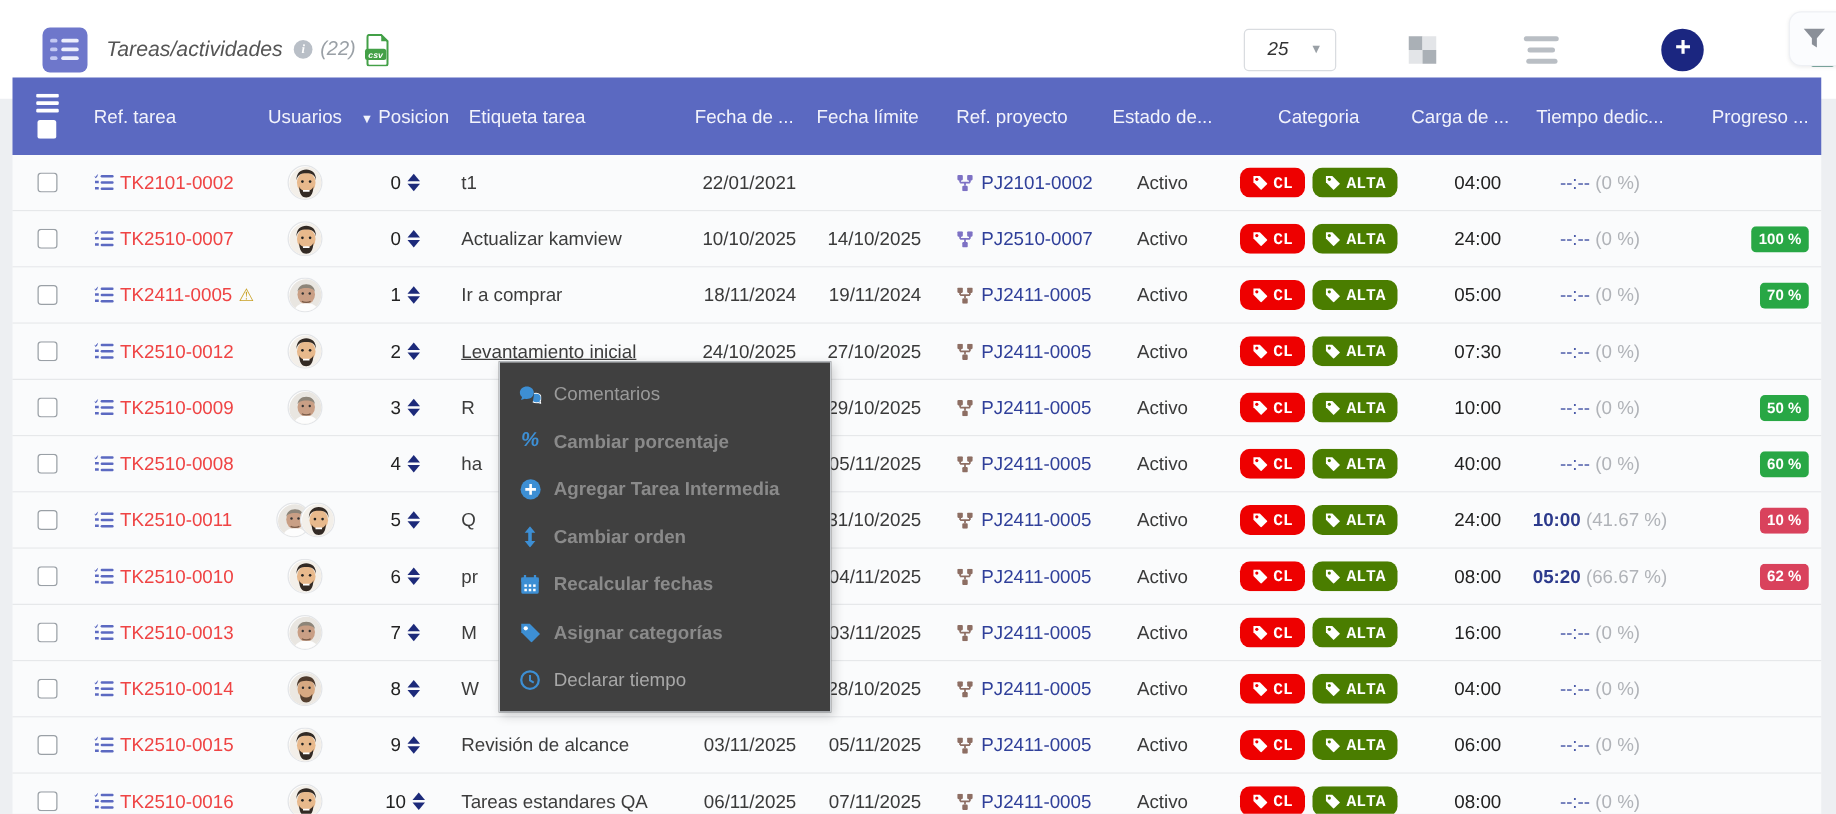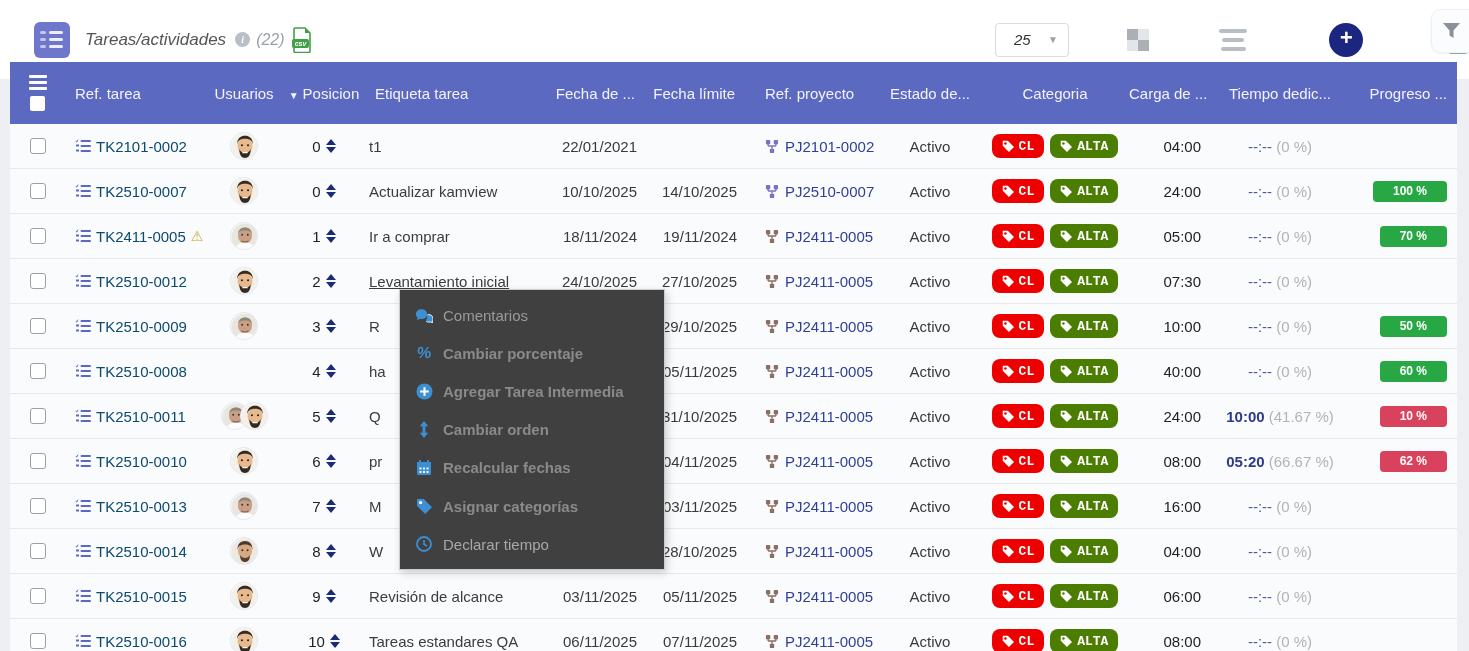--- a/index.html
+++ b/index.html
@@ -78,21 +78,21 @@
   .tbody .trow{
     height:45px;background:#fafbfc;border-bottom:1px solid #e6e8ea;
     display:grid;align-items:center;
     grid-template-columns:55px 140px 78px 82px 180px 100px 100px 130px 110px 140px 90px 130px 1fr;
     font-size:15px;
   }
   .cell{white-space:nowrap;overflow:hidden;}
   .c-check{display:flex;justify-content:center;}
   .cb{width:16px;height:16px;border:1px solid #9aa0a6;border-radius:3px;background:#fff;}
   .c-ref{display:flex;align-items:center;gap:5px;padding-left:10px;color:#30409a;}
-  .c-ref a{color:#0c4a6e;text-decoration:none;}
+  .c-ref a{color:#ef4444;text-decoration:none;}
   .warn{color:#c9a227;font-size:14px;}
   .c-users{display:flex;justify-content:center;align-items:center;}
   .avatar{width:28px;height:28px;border-radius:50%;border:1px solid #e3e5e8;background:#fff;overflow:hidden;flex:0 0 auto;}
   .avatar + .avatar{margin-left:-9px;}
   .c-pos{display:flex;align-items:center;justify-content:center;gap:5px;color:#222;}
   .arrows{display:flex;flex-direction:column;gap:2px;}
   .arrows i{display:block;width:0;height:0;border-left:5px solid transparent;border-right:5px solid transparent;}
   .arrows .up{border-bottom:6px solid #1c2a7a;}
   .arrows .dn{border-top:6px solid #1c2a7a;}
   .c-task{padding-left:4px;color:#3c3c3c;}
@@ -103,21 +103,21 @@
   .c-cat{display:flex;justify-content:center;gap:6px;font-family:Liberation Mono, monospace;}
   .badge{height:24px;border-radius:8px;color:#fff;font-size:13px;font-weight:bold;
          display:flex;align-items:center;gap:5px;padding:0 10px;}
   .c-carga{text-align:right;padding-right:14px;color:#222;}
   .c-tiempo{text-align:center;}
   .t-val{color:#4a5aa8;}
   .t-val.real{color:#2c3a8c;font-weight:bold;}
   .t-pct{color:#b0b3b8;}
   .c-prog{display:flex;justify-content:flex-end;padding-right:10px;}
   .pbadge{height:21px;border-radius:4px;color:#fff;font-size:12px;font-weight:bold;
-          display:flex;align-items:center;padding:0 20px;}
+          display:flex;align-items:center;padding:0 6px;}
   
   .ctx-menu{
     position:absolute;left:399px;top:289px;width:266px;background:#404040;
     border:1px solid #c9cdd2;box-shadow:2px 3px 8px rgba(0,0,0,.18);
     padding:6px 0;z-index:20;
   }
   .ctx-item{height:38.2px;display:flex;align-items:center;gap:9px;padding:0 14px;cursor:pointer;}
   .ctx-item .mi{width:20px;display:flex;justify-content:center;align-items:center;flex:0 0 auto;
                 color:#3d8fd4;font-weight:bold;}
   .ctx-item .lbl{font-size:15px;}

